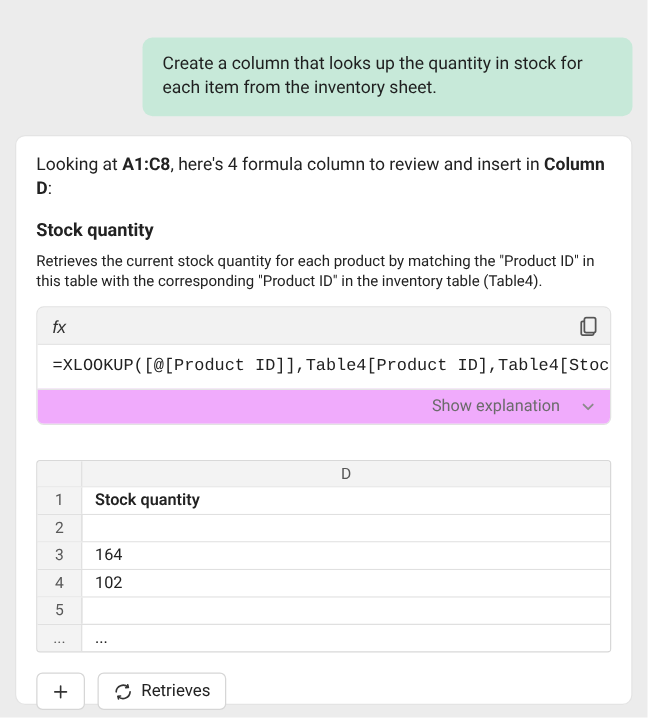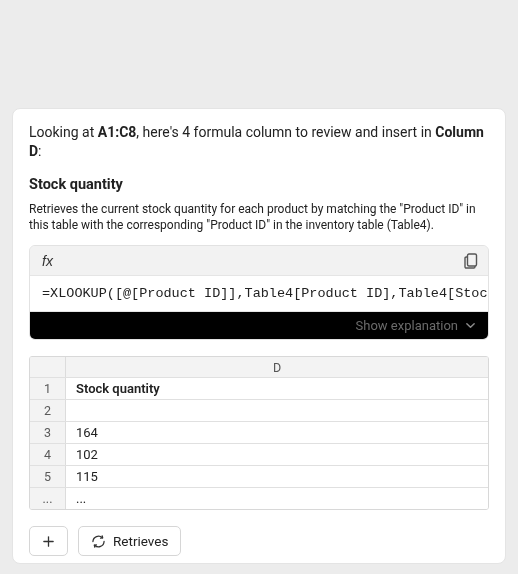--- a/index.html
+++ b/index.html
@@ -43,21 +43,21 @@
   .intro b { font-weight: 700; }
 
   .section-title { font-weight: 700; font-size: 14.5px; margin-bottom: 8px; }
 
   .desc { font-size: 12px; line-height: 1.36; margin-bottom: 12px; }
 
   .formula-block {
     border: 1px solid #e2e2e2;
     border-radius: 6px;
     overflow: hidden;
-    margin-bottom: 16px;
+    margin-bottom: 28px;
     background: #f7f7f7;
   }
   .formula-head {
     display: flex; align-items: center; justify-content: space-between;
     padding: 6px 10px 6px 12px;
     background: #f2f2f2;
     border-bottom: 1px solid #e5e5e5;
   }
   .formula-head .fx { font-style: italic; font-family: "Segoe UI", sans-serif; font-size: 14px; color: #333; }
   .copy-icon { width: 15px; height: 17px; color: #555; display:flex; align-items:center; justify-content:center; }
@@ -66,25 +66,25 @@
     font-family: Consolas, "Courier New", monospace;
     font-size: 13.5px;
     padding: 10px 12px;
     white-space: nowrap;
     overflow: hidden;
     color: #222;
   }
   .formula-foot {
     display: flex; justify-content: flex-end; align-items: center;
     padding: 6px 12px;
-    background: #000000;
+    background: #f0abfc;
     border-top: 1px solid #e5e5e5;
     color: #6b6b6b;
     font-size: 13px;
-    gap: 6px;
+    gap: 16px;
   }
   .formula-foot .chev { width: 12px; height: 12px; display:flex; align-items:center; justify-content:center;}
 
   .preview-table {
     border: 1px solid #d8d8d8;
     border-radius: 3px;
     overflow: hidden;
     margin-bottom: 16px;
   }
   .preview-row { display: flex; height: 22px; font-size: 13px; color:#222; }
@@ -121,20 +121,23 @@
   }
   .btn svg { display:block; }
 
   .icon-slot { display:inline-flex; align-items:center; justify-content:center; }
 </style>
 </head>
 <body>
 
 <div class="stage">
 
+  <div class="user-bubble">
+    <span>Create a column that looks up the quantity in stock for each item from the inventory sheet.</span>
+  </div>
 
   <div class="card">
 
     <div class="intro">
       <span>Looking at </span><b>A1:C8</b><span>, here's 4 formula column to review and insert in </span><b>Column D</b><span>:</span>
     </div>
 
     <div class="section-title">Stock quantity</div>
 
     <div class="desc">Retrieves the current stock quantity for each product by matching the "Product ID" in this table with the corresponding "Product ID" in the inventory table (Table4).</div>
@@ -175,21 +178,20 @@
       <div class="preview-row">
         <div class="rownum">3</div>
         <div class="rowval">164</div>
       </div>
       <div class="preview-row">
         <div class="rownum">4</div>
         <div class="rowval">102</div>
       </div>
       <div class="preview-row">
         <div class="rownum">5</div>
-        <div class="rowval">115</div>
       </div>
       <div class="preview-row">
         <div class="rownum">...</div>
         <div class="rowval">...</div>
       </div>
     </div>
 
     <div class="actions">
       <div class="btn">
         <span class="icon-slot">

